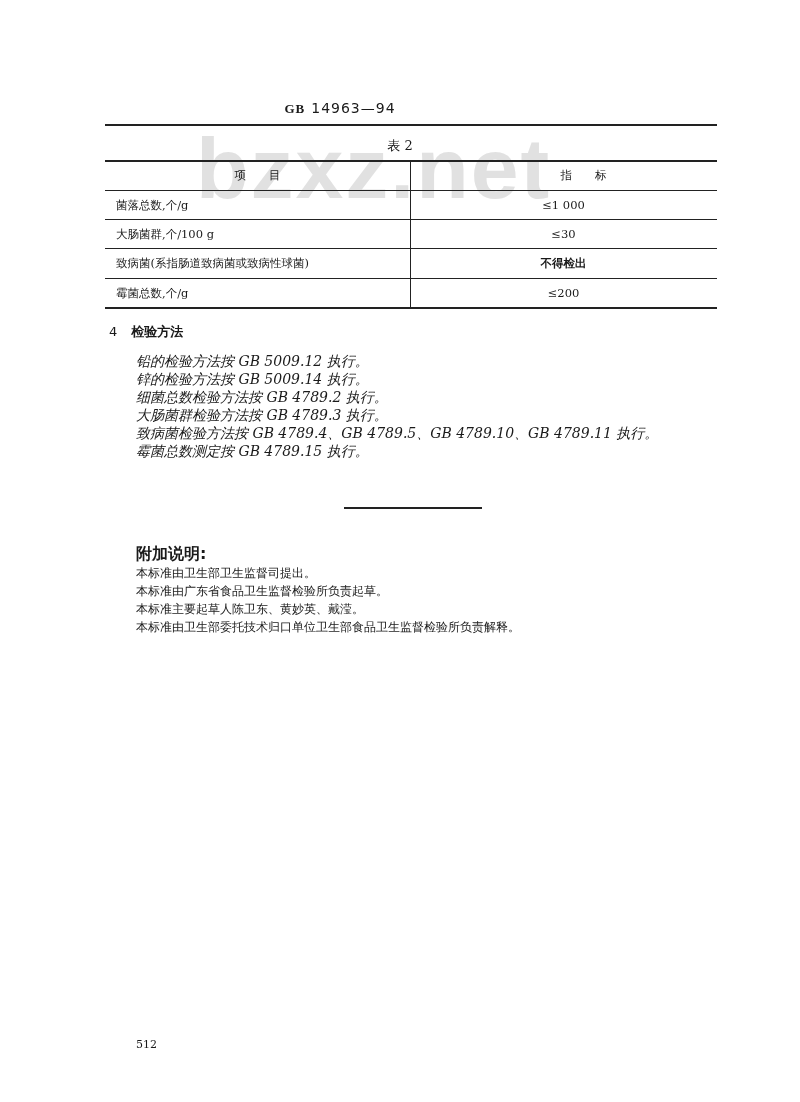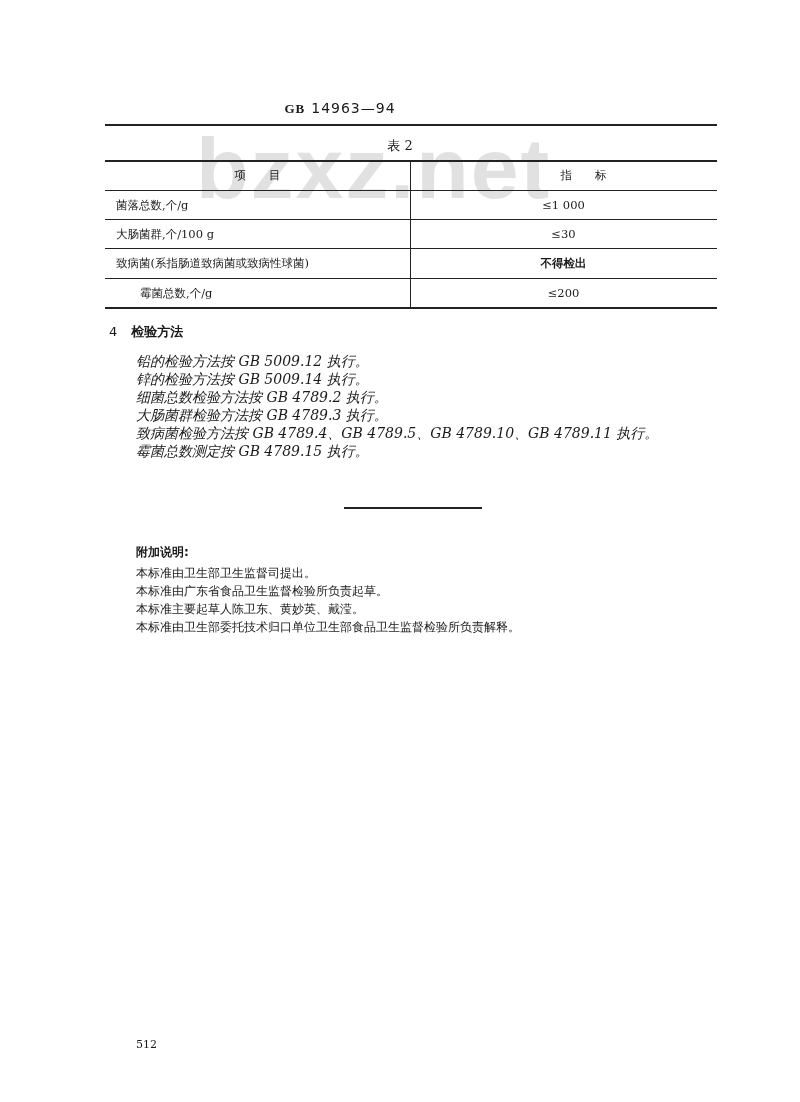--- a/index.html
+++ b/index.html
@@ -22,21 +22,21 @@
     left: 196px; top: 128px; font-family: Liberation Sans, sans-serif; font-weight: bold;
     font-size: 86px; letter-spacing: 2px; color: rgba(215,215,215,0.75); line-height: 80px;
   }
   .vline { background: #222; width: 1px; }
   .cell { font-size: 11.5px; line-height: 14px; }
   .cell-left { left: 116px; }
   .cell-right { left: 410px; width: 307px; text-align: center; }
   .section-title { left: 109px; top: 323px; font-size: 13px; font-family: "DejaVu Sans", sans-serif; font-weight: bold; }
   .section-title .sec-num { font-weight: normal; margin-right: 14px; }
   .para { left: 136px; font-size: 14px; line-height: 18px; font-style: italic; }
-  .note-title { left: 136px; top: 544px; font-size: 12px; font-family: "DejaVu Sans", sans-serif; font-weight: bold; }
+  .note-title { left: 136px; top: 544px; font-size: 16px; font-family: "DejaVu Sans", sans-serif; font-weight: bold; }
   .note { left: 136px; font-size: 12px; line-height: 18px; }
   .page-num { left: 136px; top: 1038px; font-size: 11px; }
 </style>
 </head>
 <body>
 
 <div class="abs header-code">
   <span class="gb">GB</span><span class="num">14963—94</span>
 </div>
 <div class="abs hr thick" style="left:105px; top:124px; width:612px;"></div>
@@ -59,21 +59,21 @@
 
   <div class="abs cell cell-left" style="top:198px;">菌落总数,个/g</div>
   <div class="abs cell cell-right" style="top:198px;">≤1 000</div>
 
   <div class="abs cell cell-left" style="top:227px;">大肠菌群,个/100 g</div>
   <div class="abs cell cell-right" style="top:227px;">≤30</div>
 
   <div class="abs cell cell-left" style="top:256px;">致病菌(系指肠道致病菌或致病性球菌)</div>
   <div class="abs cell cell-right" style="top:256px; font-family:'DejaVu Sans', sans-serif; font-weight:bold;">不得检出</div>
 
-  <div class="abs cell cell-left" style="top:286px;margin-left:24px;">霉菌总数,个/g</div>
+  <div class="abs cell cell-left" style="top:286px;">霉菌总数,个/g</div>
   <div class="abs cell cell-right" style="top:286px;">≤200</div>
 </div>
 
 <div class="abs section-title">
   <span class="sec-num">4</span><span>检验方法</span>
 </div>
 <div class="abs para" style="top:352px;">铅的检验方法按 GB 5009.12 执行。</div>
 <div class="abs para" style="top:370px;">锌的检验方法按 GB 5009.14 执行。</div>
 <div class="abs para" style="top:388px;">细菌总数检验方法按 GB 4789.2 执行。</div>
 <div class="abs para" style="top:406px;">大肠菌群检验方法按 GB 4789.3 执行。</div>

